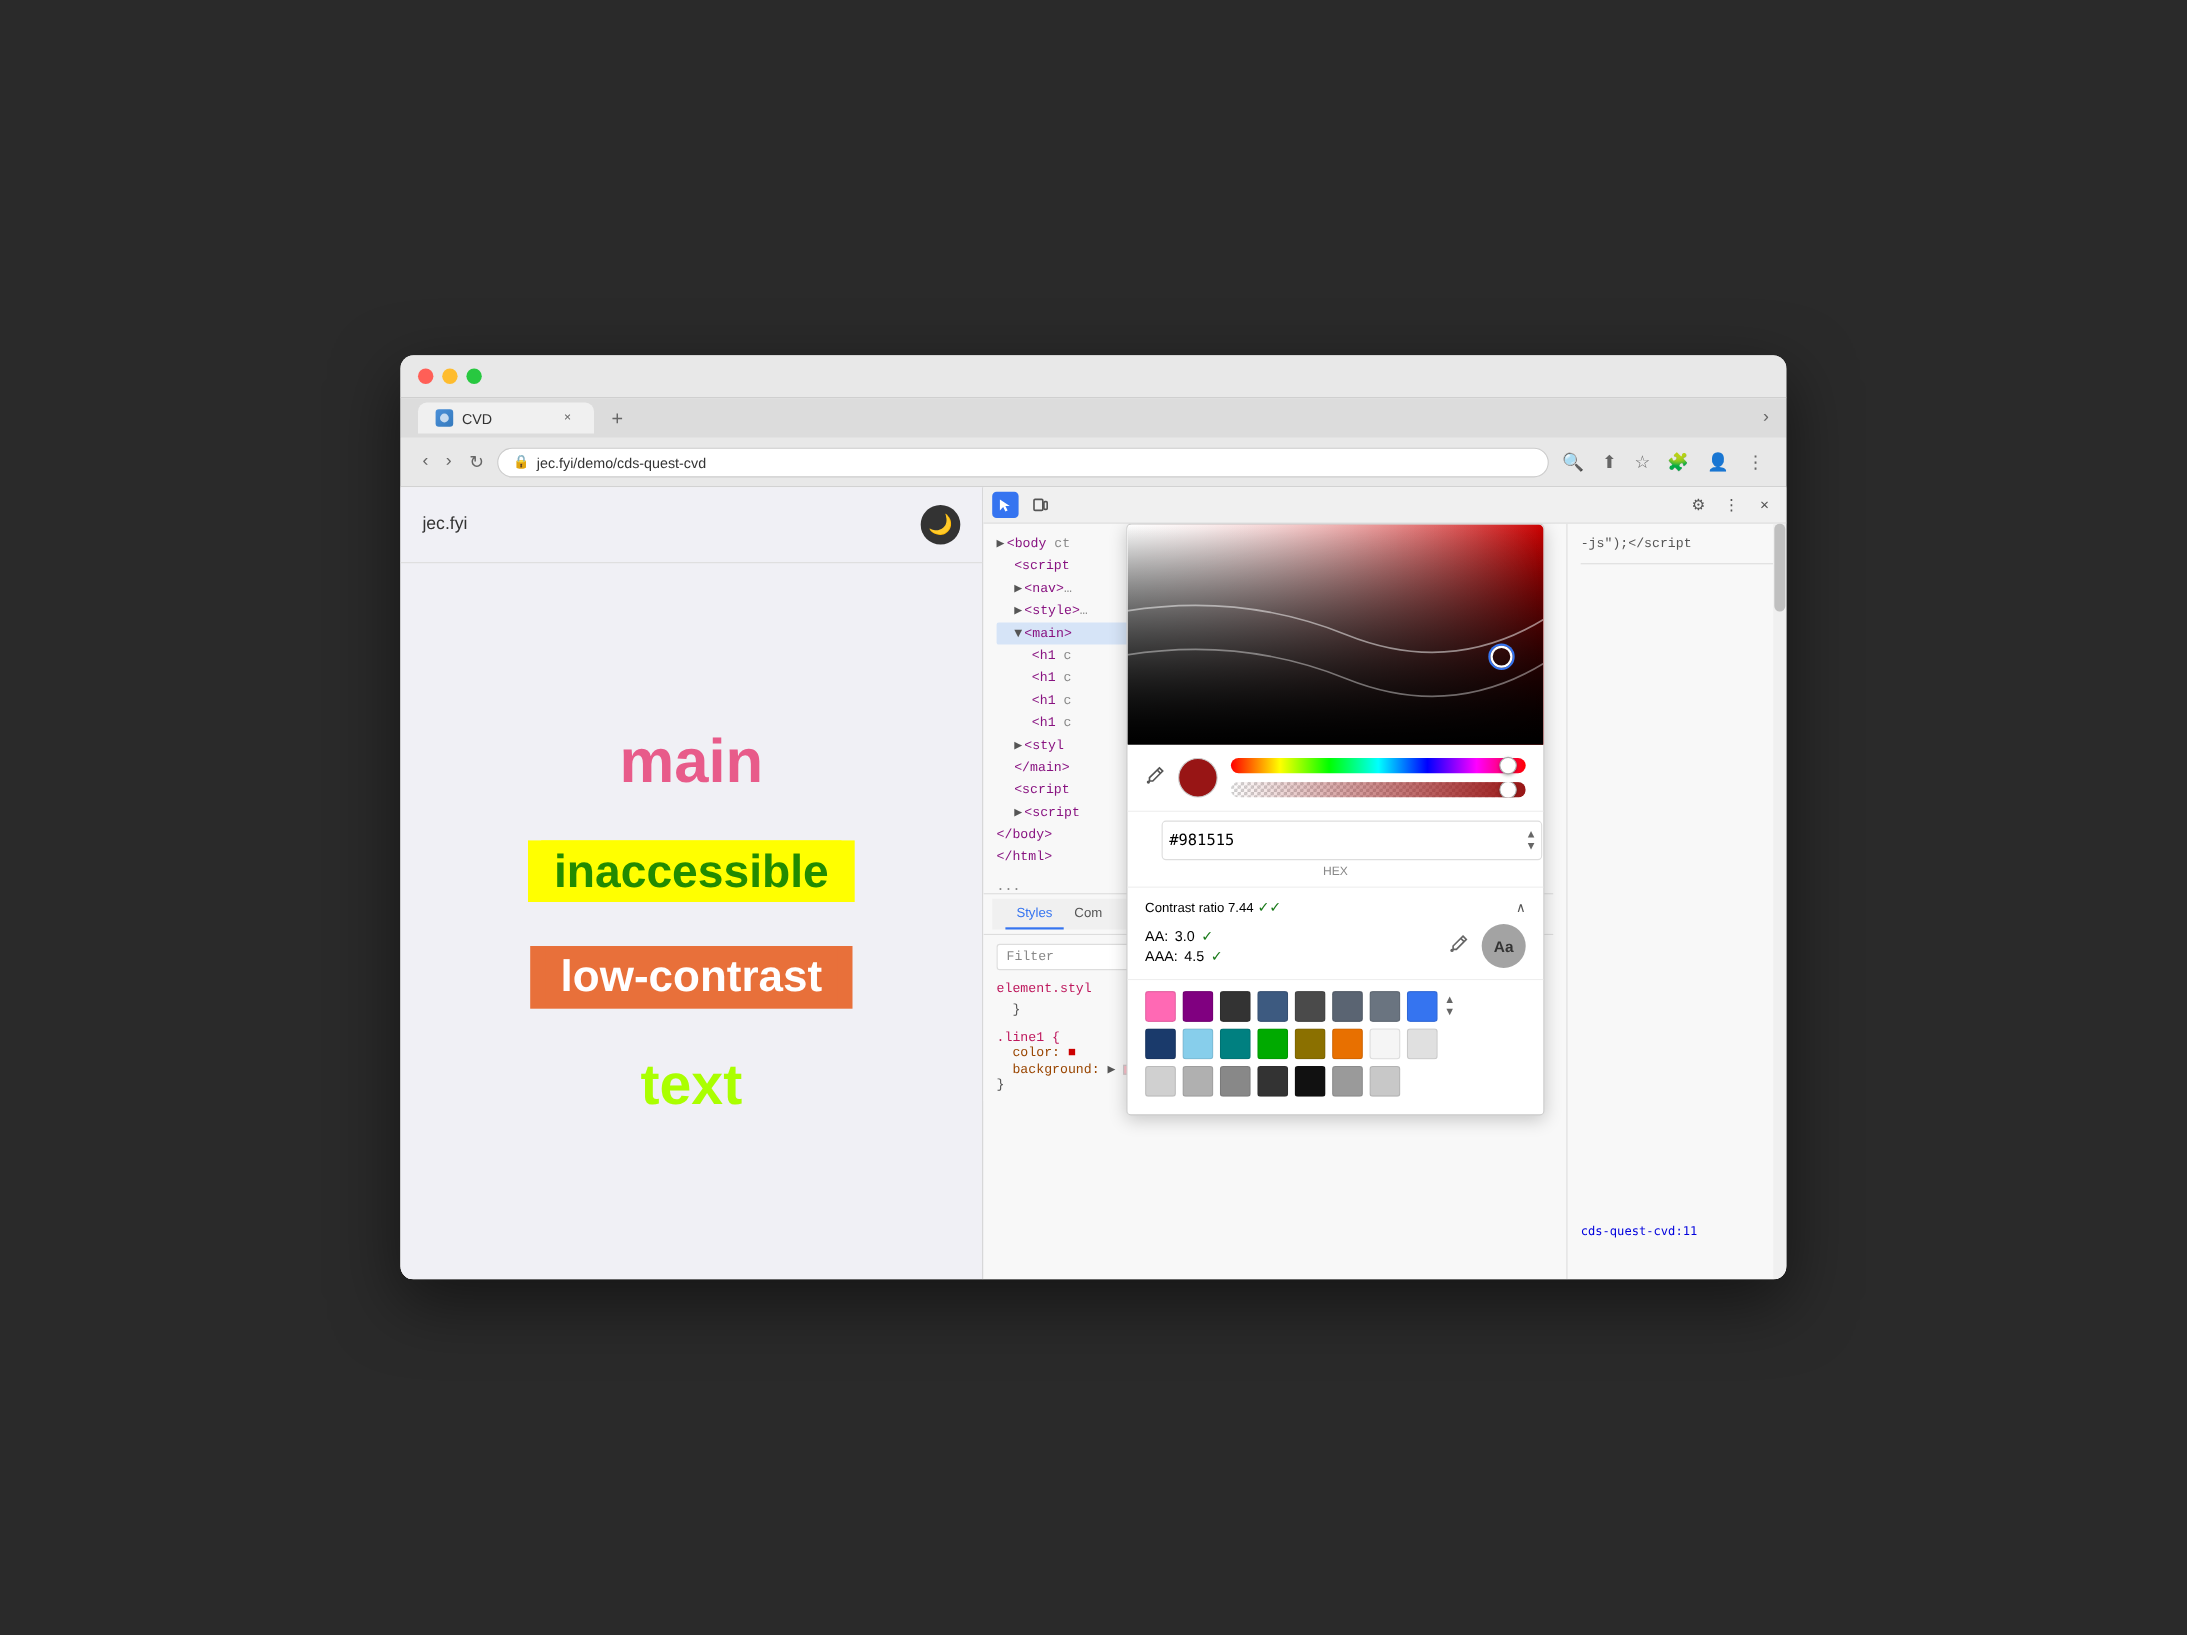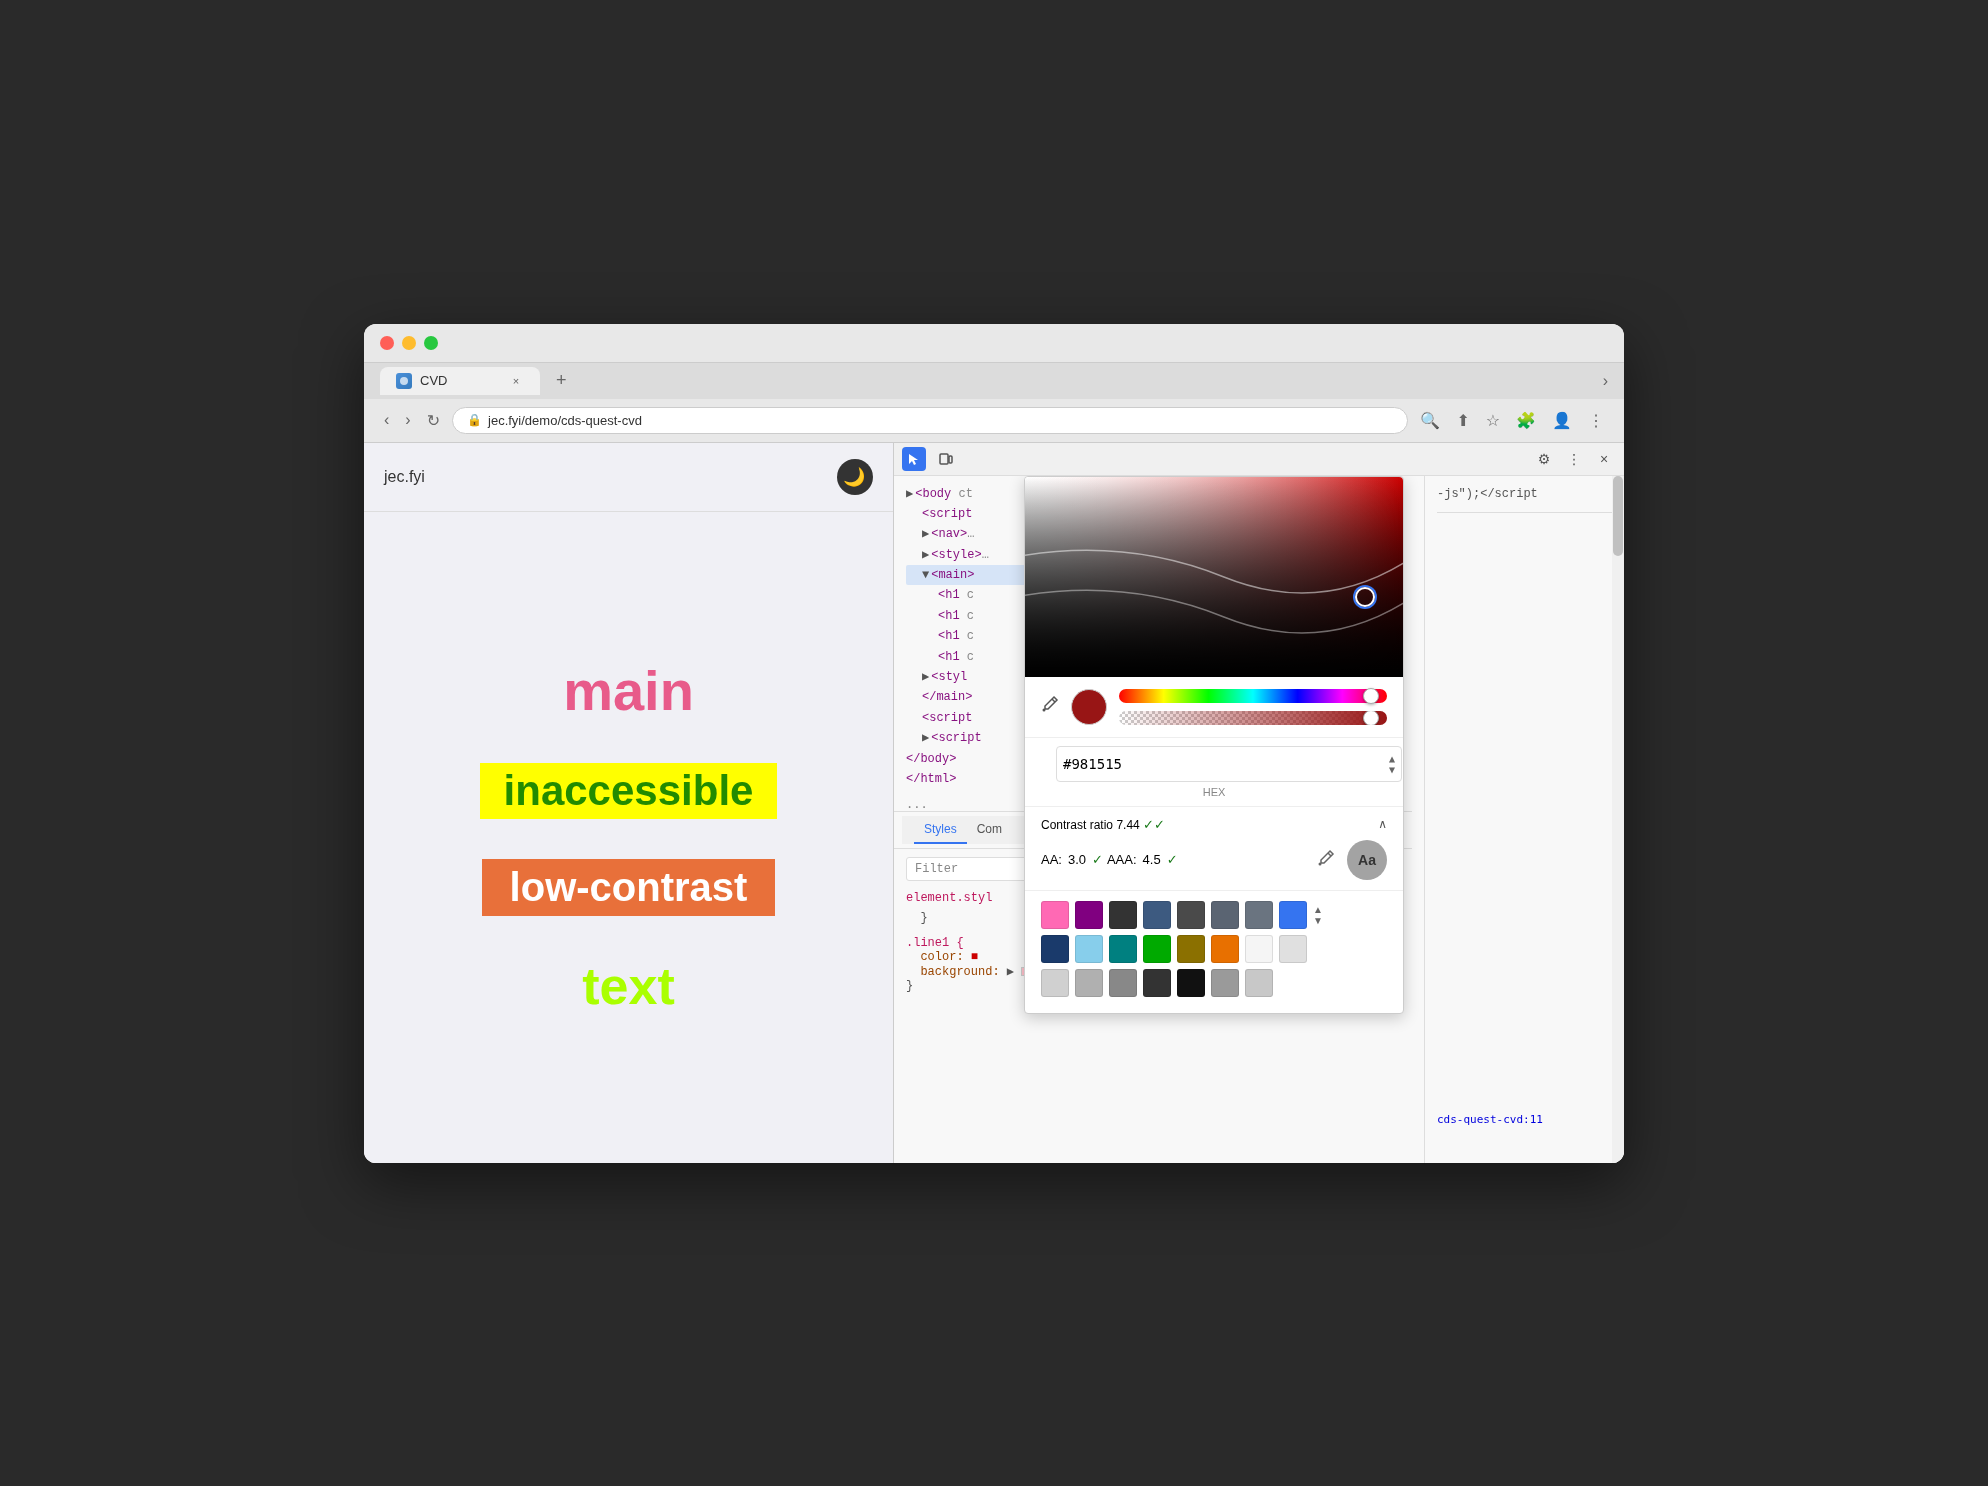--- a/index.html
+++ b/index.html
@@ -383,20 +383,21 @@
       margin-bottom: 8px;
     }
     .check-double {
       color: #1a7a1a;
       font-size: 13px;
     }
     .chevron-up { color: #555; font-size: 12px; cursor: pointer; }
 
     .aa-aaa-row {
       display: flex;
+      flex-direction: column;
       gap: 4px;
     }
     .aa-row, .aaa-row {
       display: flex;
       align-items: center;
       gap: 6px;
       font-size: 13px;
     }
     .check-green { color: #1a7a1a; }
 

